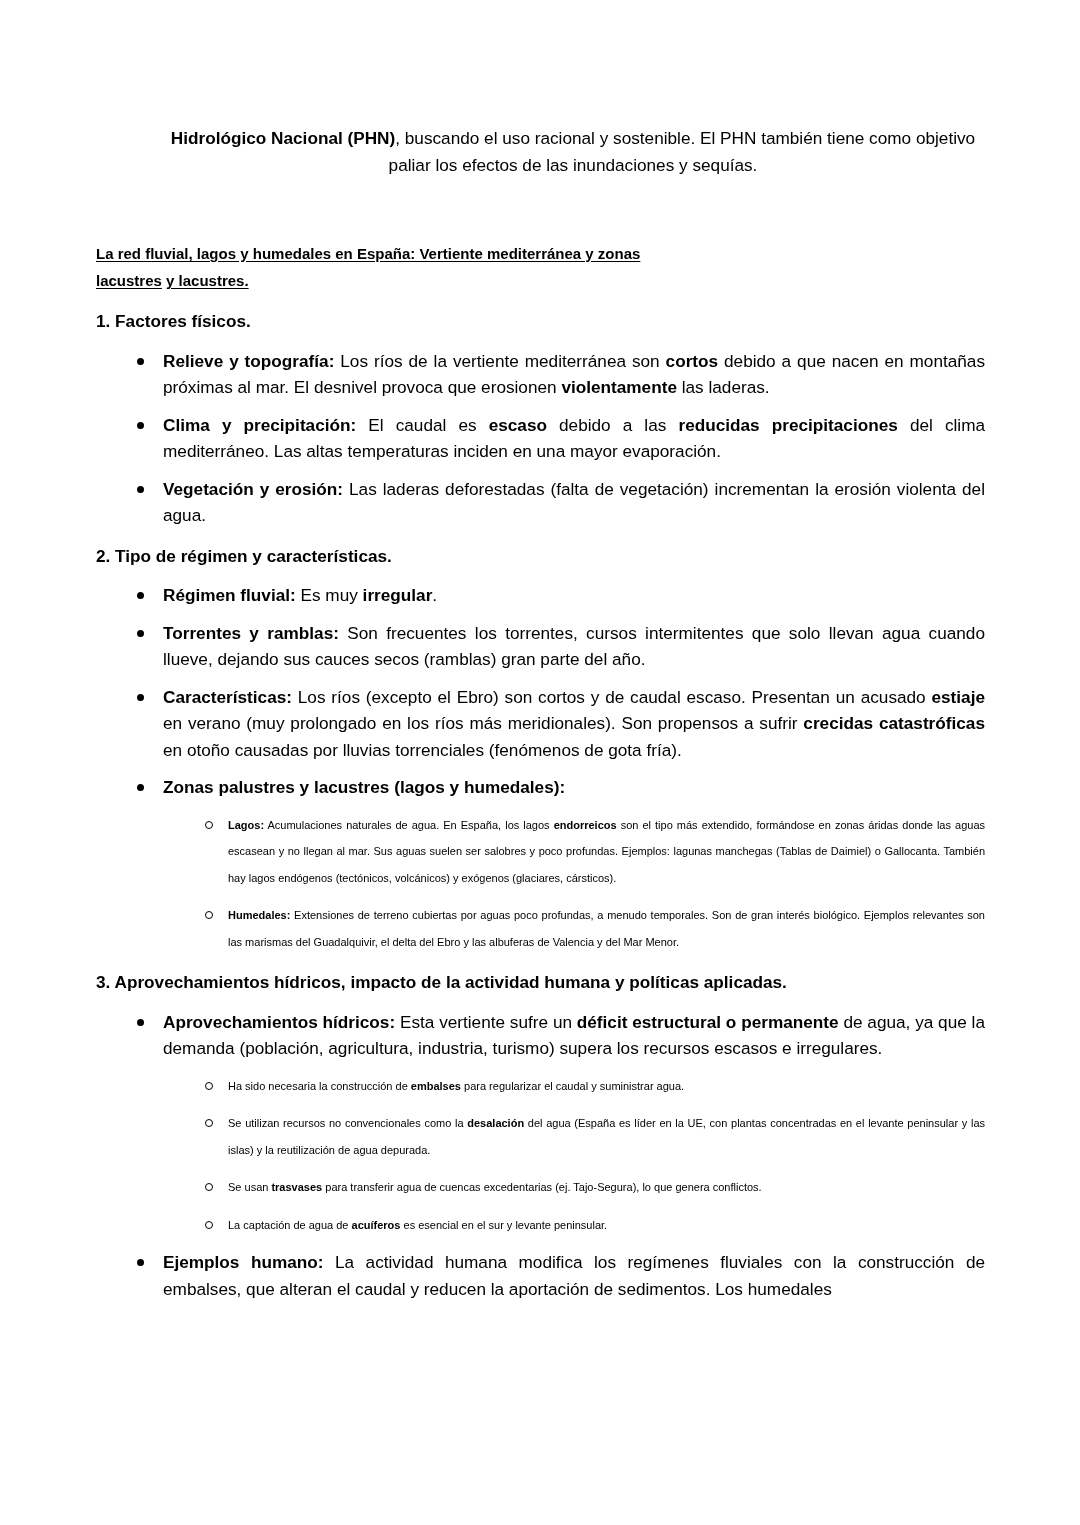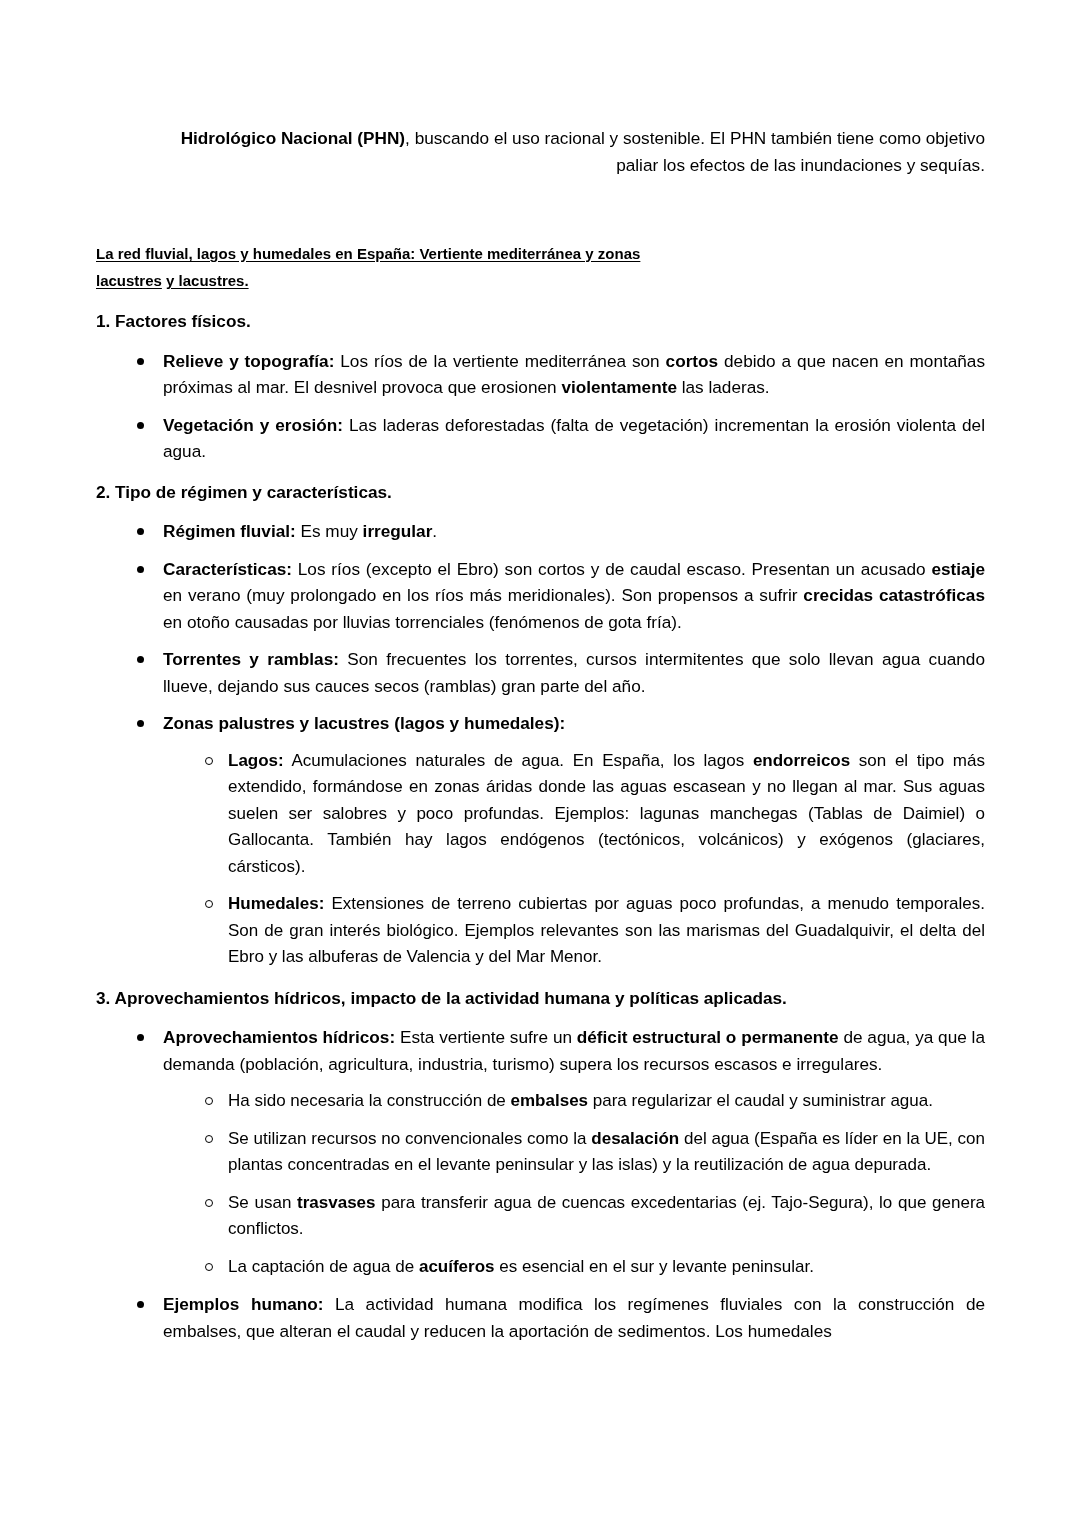--- a/index.html
+++ b/index.html
@@ -22,21 +22,21 @@
     padding: 125px 95px 0 96px;
   }
   .content {
     width: 889px;
   }
 
   
   .para {
     font-size: 17.2px;
     line-height: 26.5px;
-    text-align: right;
+    text-align: center;
     margin: 0;
   }
 
   b, .b { font-weight: bold; }
 
   
   .top-para {
     margin: 0 0 0 65px;
     width: 824px;
   }
@@ -98,21 +98,21 @@
 
   ul.lvl2 {
     list-style: none;
     margin: 0;
     padding: 0;
   }
   ul.lvl2 > li {
     position: relative;
     margin: 11px 0 0 0;
     padding-left: 65px;
-    font-size: 17px;
+    font-size: 11px;
     line-height: 26.5px;
     text-align: justify;
     text-justify: inter-word;
   }
   ul.lvl2 > li > .bullet-o {
     position: absolute;
     left: 42px;
     top: 0;
     width: 9px;
     height: 26.5px;
@@ -144,34 +144,37 @@
     <p class="para top-para"><b>Hidrológico Nacional (PHN)</b><span>, buscando el uso racional y sostenible. El PHN también tiene como objetivo paliar los efectos de las inundaciones y sequías.</span></p>
 
     <h1 class="doc-heading"><span class="u">La red fluvial, lagos y humedales en España: Vertiente mediterránea y zonas</span><br><span class="u">lacustres</span> <span class="u">y lacustres.</span></h1>
 
     <h2 class="num-heading">1. Factores físicos.</h2>
     <ul class="lvl1">
       <li class="first">
         <span class="bullet"></span><b>Relieve y topografía:</b><span> Los ríos de la vertiente mediterránea son </span><b>cortos</b><span> debido a que nacen en montañas próximas al mar. El desnivel provoca que erosionen </span><b>violentamente</b><span> las laderas.</span>
       </li>
       <li>
+        <span class="bullet"></span><b>Clima y precipitación:</b><span> El caudal es </span><b>escaso</b><span> debido a las </span><b>reducidas precipitaciones</b><span> del clima mediterráneo. Las altas temperaturas inciden en una mayor evaporación.</span>
+      </li>
+      <li>
         <span class="bullet"></span><b>Vegetación y erosión:</b><span> Las laderas deforestadas (falta de vegetación) incrementan la erosión violenta del agua.</span>
       </li>
     </ul>
 
     <h2 class="num-heading">2. Tipo de régimen y características.</h2>
     <ul class="lvl1">
       <li class="first">
         <span class="bullet"></span><b>Régimen fluvial:</b><span> Es muy </span><b>irregular</b><span>.</span>
       </li>
       <li>
+        <span class="bullet"></span><b>Torrentes y ramblas:</b><span> Son frecuentes los torrentes, cursos intermitentes que solo llevan agua cuando llueve, dejando sus cauces secos (ramblas) gran parte del año.</span>
+      </li>
+      <li>
         <span class="bullet"></span><b>Características:</b><span> Los ríos (excepto el Ebro) son cortos y de caudal escaso. Presentan un acusado </span><b>estiaje</b><span> en verano (muy prolongado en los ríos más meridionales). Son propensos a sufrir </span><b>crecidas catastróficas</b><span> en otoño causadas por lluvias torrenciales (fenómenos de gota fría).</span>
-      </li>
-      <li>
-        <span class="bullet"></span><b>Torrentes y ramblas:</b><span> Son frecuentes los torrentes, cursos intermitentes que solo llevan agua cuando llueve, dejando sus cauces secos (ramblas) gran parte del año.</span>
       </li>
       <li>
         <span class="bullet"></span><b>Zonas palustres y lacustres (lagos y humedales):</b>
         <ul class="lvl2">
           <li>
             <span class="bullet-o"></span><b>Lagos:</b><span> Acumulaciones naturales de agua. En España, los lagos </span><b>endorreicos</b><span> son el tipo más extendido, formándose en zonas áridas donde las aguas escasean y no llegan al mar. Sus aguas suelen ser salobres y poco profundas. Ejemplos: lagunas manchegas (Tablas de Daimiel) o Gallocanta. También hay lagos endógenos (tectónicos, volcánicos) y exógenos (glaciares, cársticos).</span>
           </li>
           <li>
             <span class="bullet-o"></span><b>Humedales:</b><span> Extensiones de terreno cubiertas por aguas poco profundas, a menudo temporales. Son de gran interés biológico. Ejemplos relevantes son las marismas del Guadalquivir, el delta del Ebro y las albuferas de Valencia y del Mar Menor.</span>
           </li>

